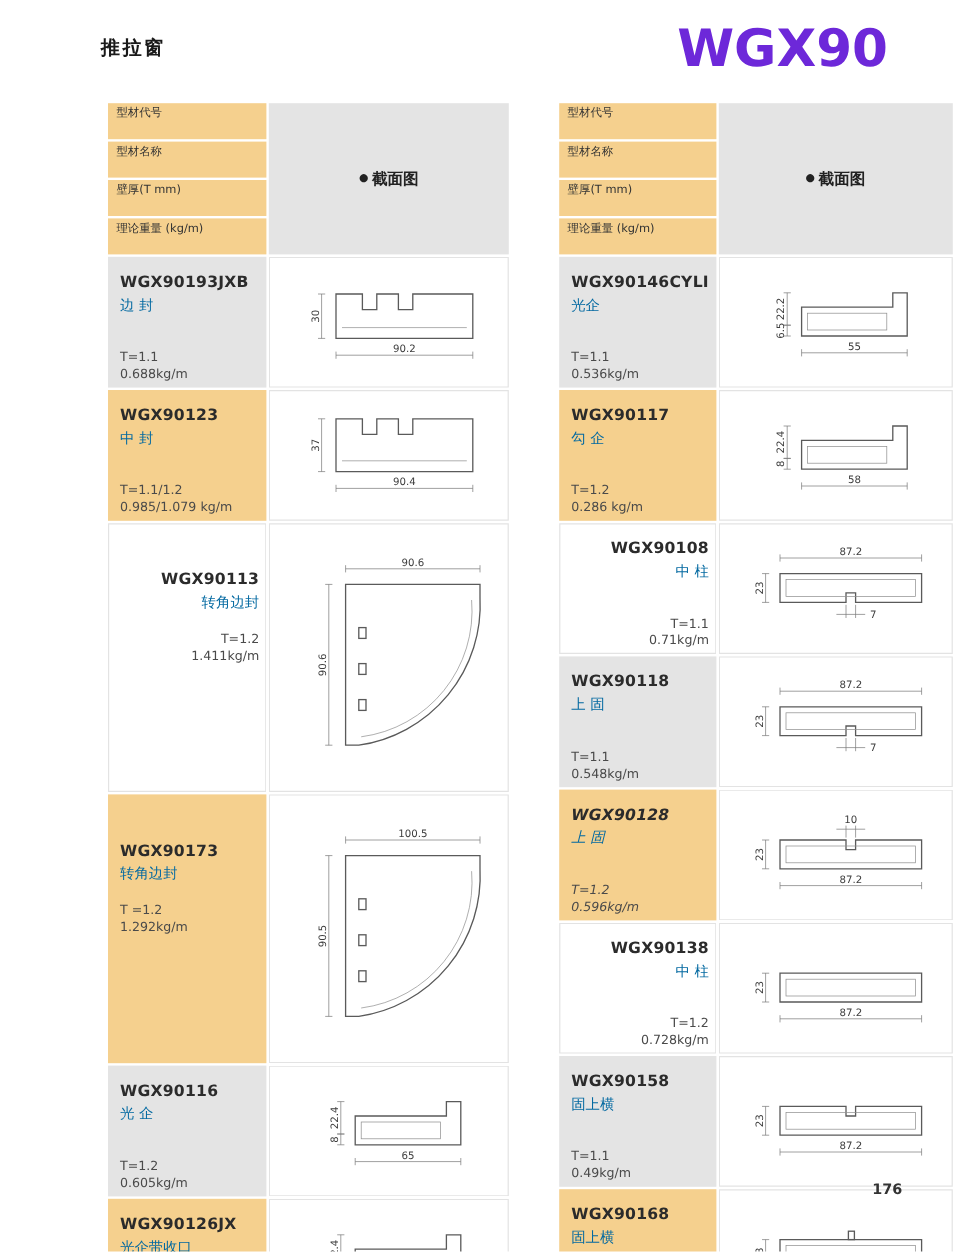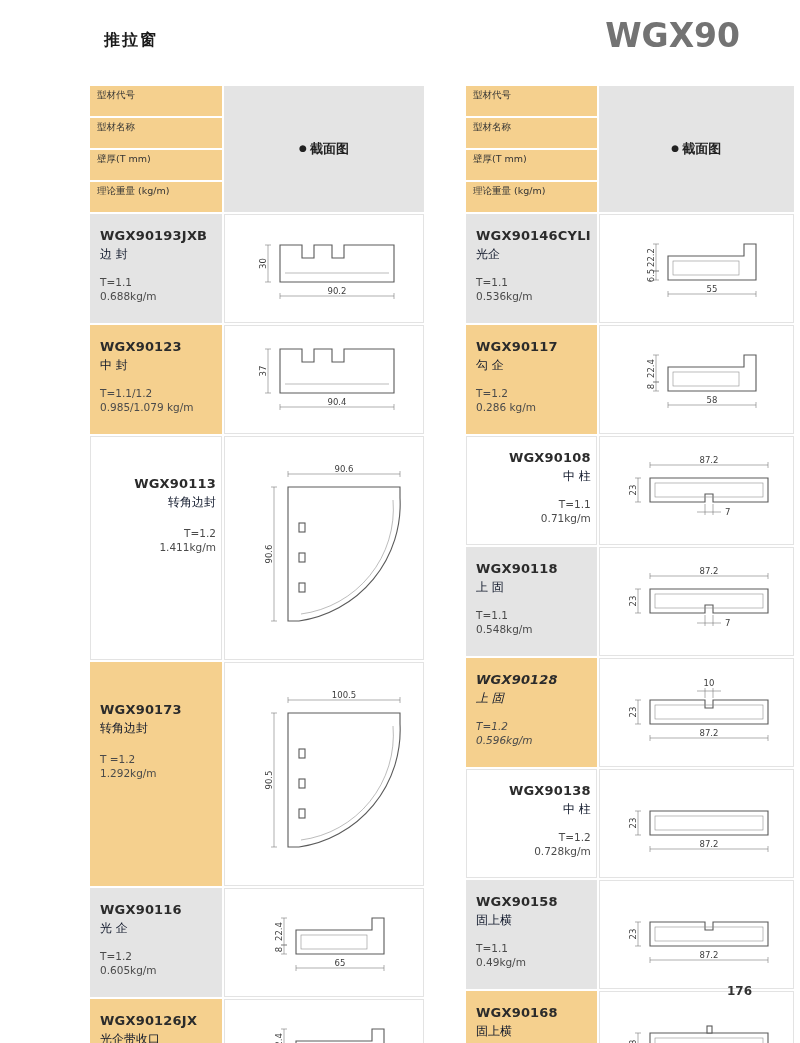--- a/index.html
+++ b/index.html
@@ -1,32 +1,32 @@
 <!DOCTYPE html>
 <html style="--beige: #f5d08e; --gray: #e4e4e4;"><head>
 <meta charset="utf-8">
 <style>
   html,body{margin:0;padding:0;}
   body{
     width:800px;height:1043px;background:#ffffff;position:relative;overflow:hidden;
     font-family:"DejaVu Sans","Liberation Sans",sans-serif;color:#222;
   }
-  .cat-title{position:absolute;left:104px;top:30px;font-size:16px;font-weight:700;color:#1a1a1a;letter-spacing:2px;}
-  .series-title{position:absolute;right:60px;top:16px;font-size:33px;font-weight:800;color:#737373;}
+  .cat-title{position:absolute;left:84px;top:30px;font-size:16px;font-weight:700;color:#1a1a1a;letter-spacing:2px;}
+  .series-title{position:absolute;right:60px;top:16px;font-size:43px;font-weight:800;color:#6d28d9;}
   .tables{position:absolute;left:88px;top:84px;display:flex;gap:38px;align-items:flex-start;}
   table.profile-table{border-collapse:separate;border-spacing:2px;}
   td{padding:0;}
   td.hlabel{background:var(--beige,#f5d08e);font-size:9.5px;color:#333;padding:3px 0 16px 7px;height:11px;line-height:11px;}
   td.hsection{background:var(--gray,#e4e4e4);text-align:center;vertical-align:middle;font-size:13px;font-weight:700;color:#222;}
   td.hsection .bullet{font-size:9px;vertical-align:2px;margin-right:3px;}
   td.info{vertical-align:top;padding:14px 6px 0 10px;}
   tr.tall td.info{padding-top:40px;}
   td.info .code{font-size:13px;font-weight:700;color:#2b2b2b;letter-spacing:0.2px;}
-  td.info .pname{font-size:12px;color:#0f172a;margin-top:3px;}
-  td.info .meta{margin-top:13px;}
+  td.info .pname{font-size:12px;color:#0369a1;margin-top:3px;}
+  td.info .meta{margin-top:29px;}
   tr.tall td.info .meta{margin-top:16px;}
   td.info .thick{font-size:10.5px;color:#4a4a4a;}
   td.info .weight{font-size:10.5px;color:#4a4a4a;margin-top:2px;}
   td.diag{background:#ffffff;box-shadow:inset 0 0 0 1px #e3e3e3;text-align:center;vertical-align:middle;}
   .bg-white{background:#ffffff;box-shadow:inset 0 0 0 1px #e3e3e3;text-align:right;}
   .left td.info{width:116px;}
   .left td.diag{width:200px;}
   .right td.info{width:106px;}
   .right td.diag{width:195px;}
   tr.prow td{height:95px;}

